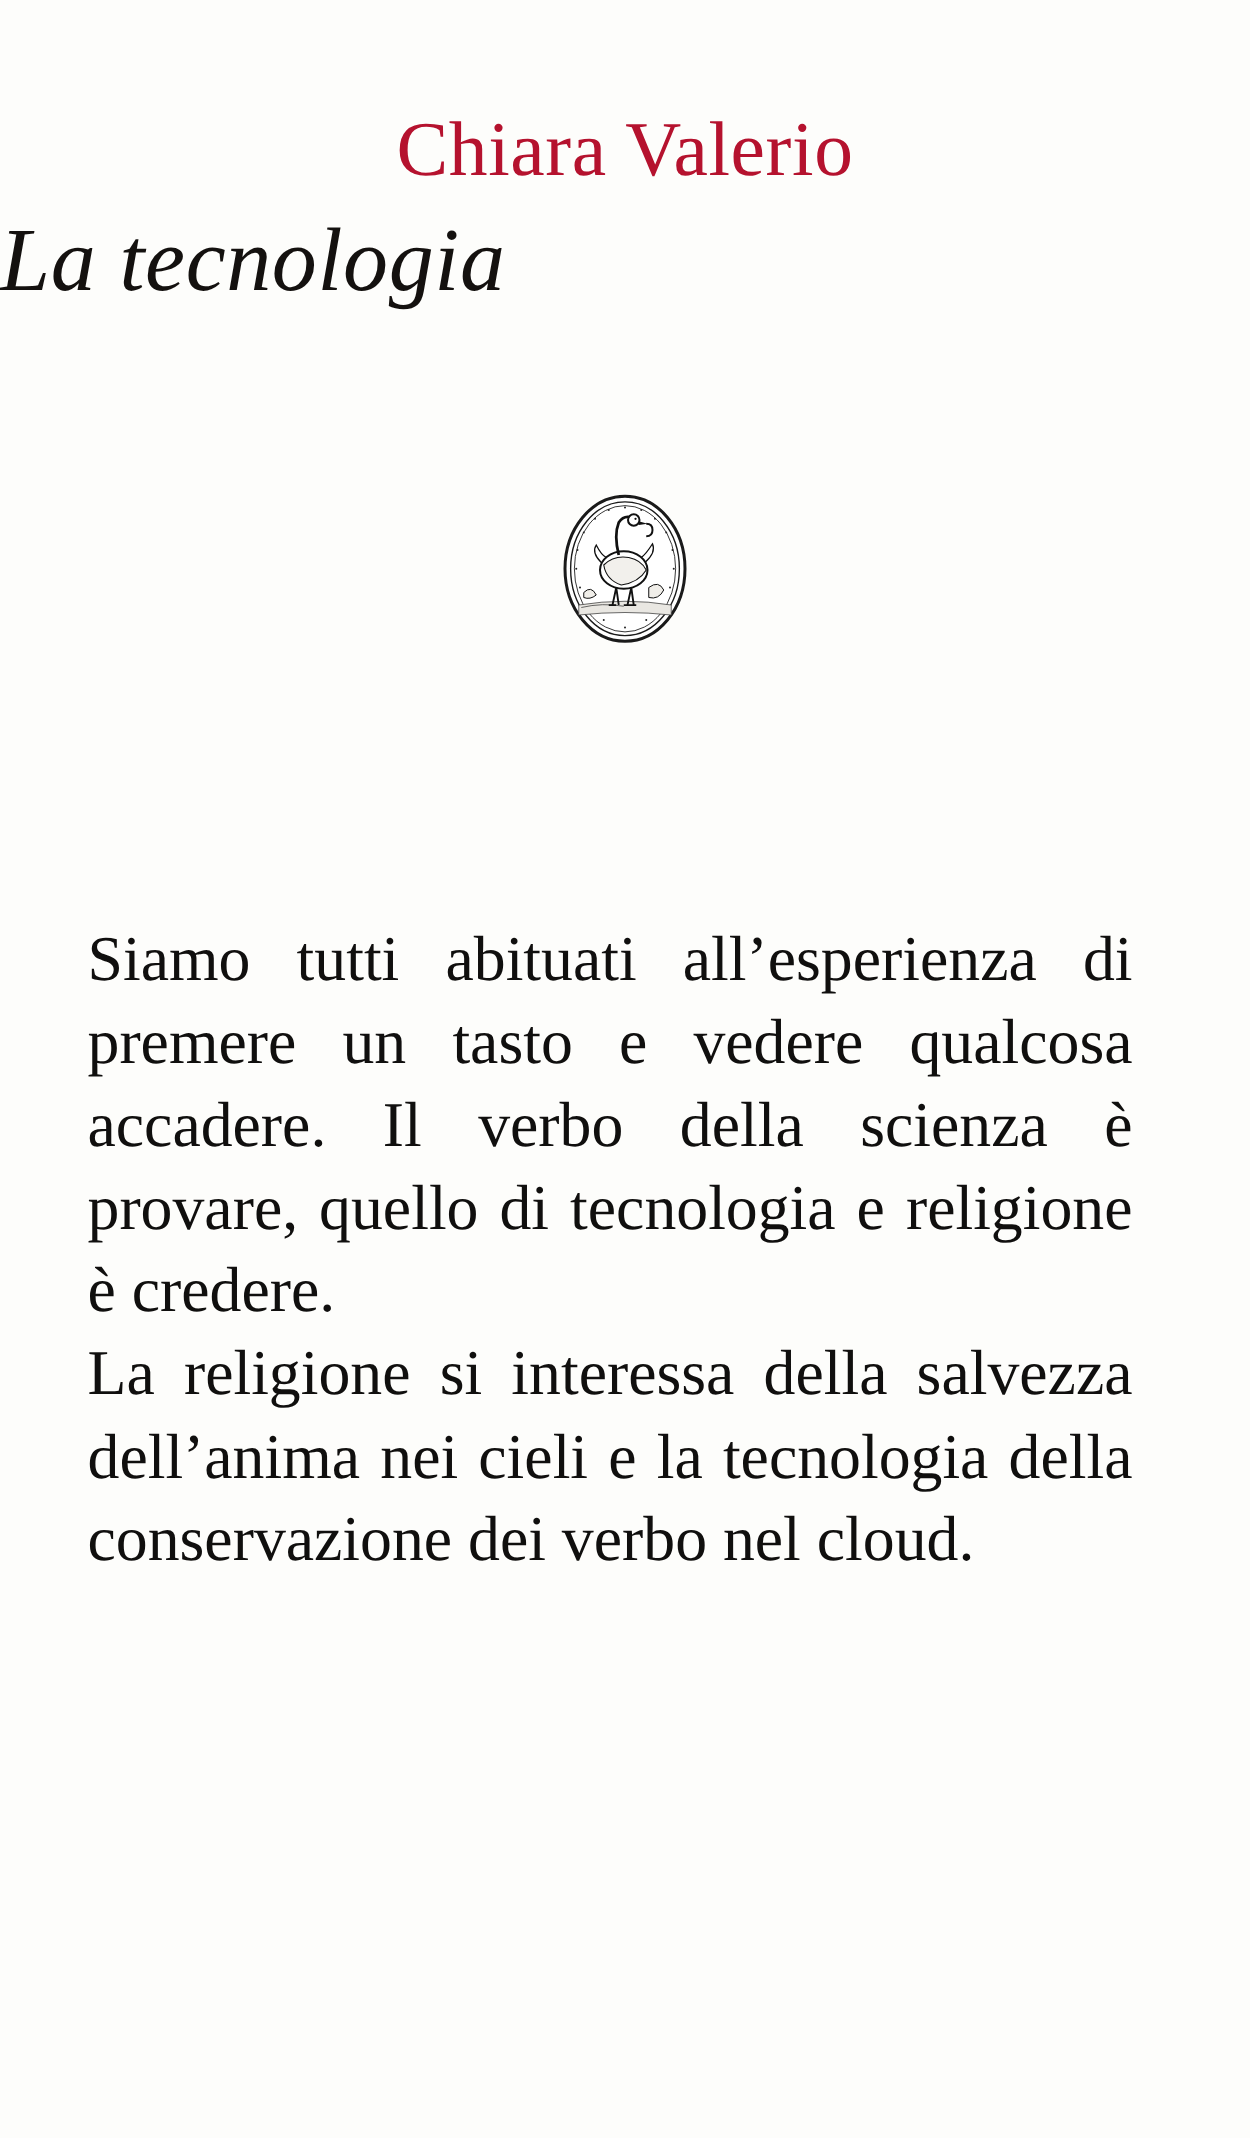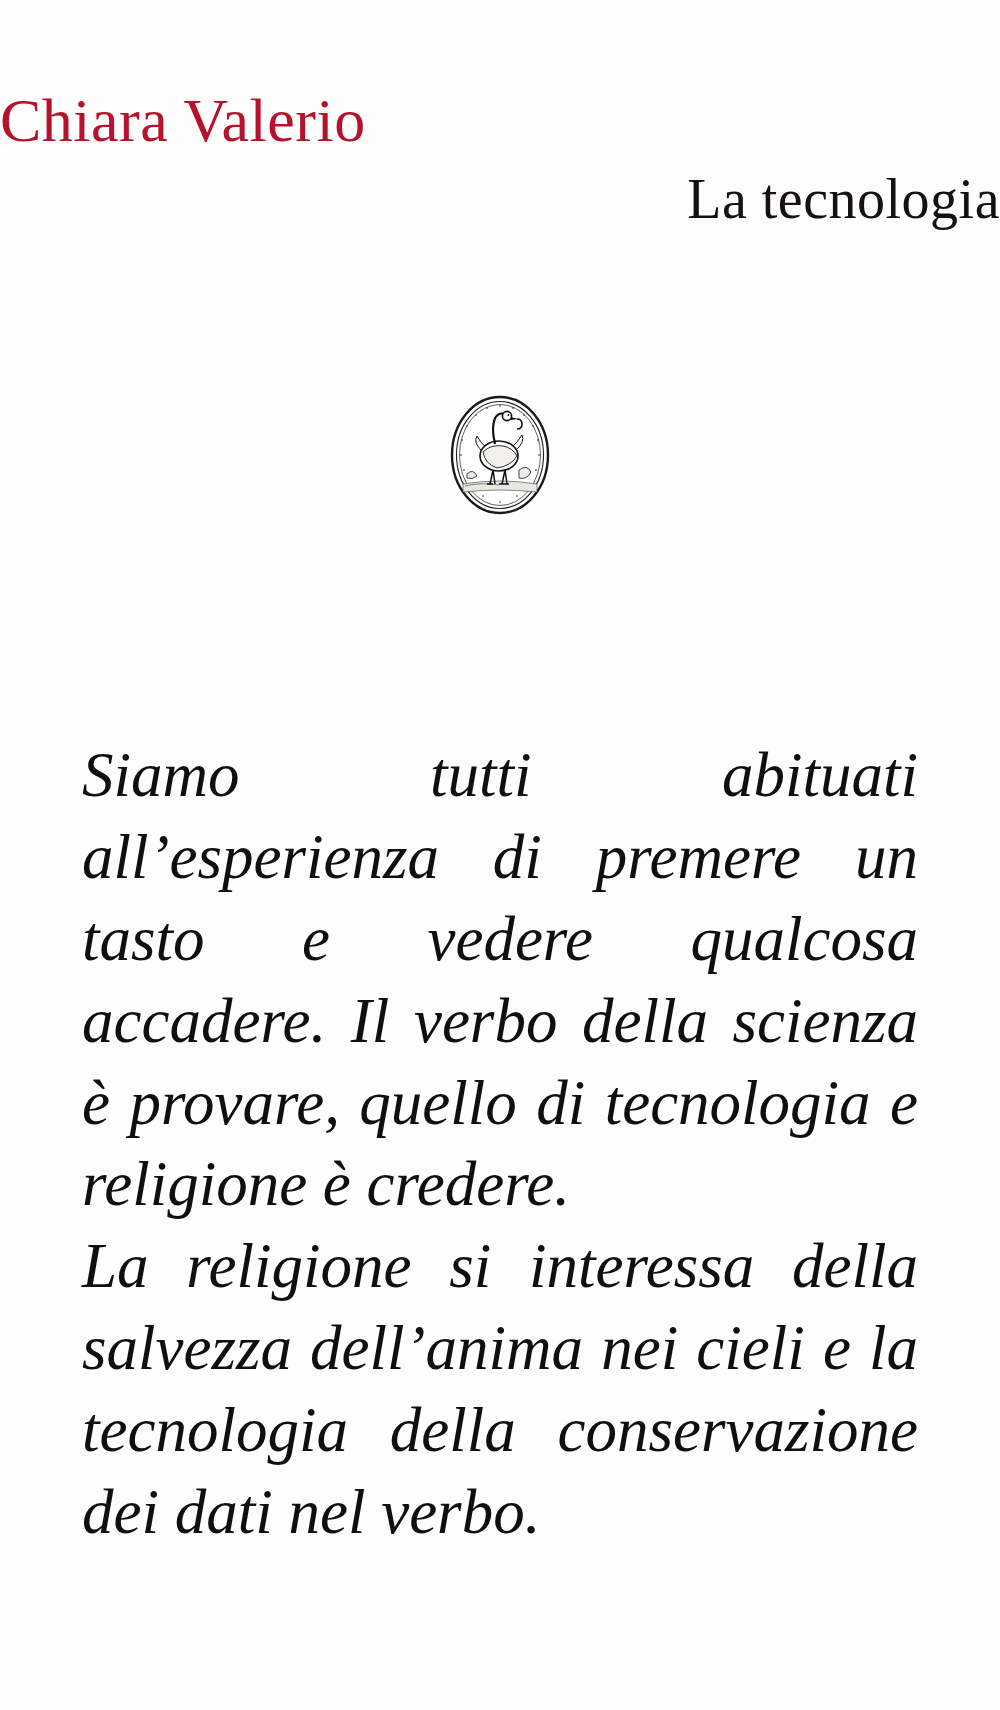--- a/index.html
+++ b/index.html
@@ -23,71 +23,71 @@
     height: 1710px;
     background: #fdfdfb;
     box-sizing: border-box;
   }
 
   .author {
     position: absolute;
     top: 86px;
     left: 0;
     width: 1000px;
-    text-align: left;
+    text-align: center;
     font-family: "Liberation Serif", serif;
     font-size: 62px;
     letter-spacing: 0.5px;
     color: #b5122e;
     line-height: 1.1;
     font-weight: 400;
   }
 
   .title {
     position: absolute;
     top: 166px;
     left: 0;
     width: 1000px;
-    text-align: right;
+    text-align: left;
     font-family: "Liberation Serif", serif;
-    font-size: 56px;
+    font-size: 72px;
     line-height: 1.18;
     color: #14110f;
     font-weight: 400;
     letter-spacing: 0.5px;
+    font-style: italic;
   }
   .title .line { display: block; }
 
   
   .emblem-wrap {
     position: absolute;
     top: 392px;
     left: 0;
     width: 1000px;
     text-align: center;
   }
   .emblem {
     display: inline-block;
     width: 126px;
     height: 126px;
   }
 
   .blurb {
     position: absolute;
     top: 735px;
-    left: 82px;
+    left: 70px;
     width: 836px;
     font-family: "Liberation Serif", serif;
-    font-size: 63px;
+    font-size: 51px;
     line-height: 1.3;
     color: #100f0e;
     text-align: justify;
     text-justify: inter-word;
     hyphens: manual;
-    font-style: italic;
   }
   .blurb p {
     margin: 0;
   }
   .blurb p.last-para {
     text-align: justify;
   }
 </style>
 </head>
 <body>
@@ -150,16 +150,16 @@
         <path d="M50 92 L56 92 M62 92 L72 92" fill="none" stroke="#111" stroke-width="1.4"></path>
 
         <path d="M82 78 Q90 72 94 80 Q90 88 82 86 Z" fill="#f0eee9" stroke="#111" stroke-width="0.8"></path>
         <path d="M30 82 Q36 76 40 84 Q35 88 30 86 Z" fill="#f0eee9" stroke="#111" stroke-width="0.8"></path>
       </svg>
     </span>
   </div>
 
   <div class="blurb">
     <p>Siamo tutti abituati all’esperienza di premere un tasto e vedere qualcosa accadere. Il verbo della scienza è provare, quello di tecnologia e religione è credere.</p>
-    <p class="last-para">La religione si interessa della salvezza dell’anima nei cieli e la tecnologia della conservazione dei dati nel verbo.</p>
+    <p class="last-para">La religione si interessa della salvezza dell’anima nei cieli e la tecnologia della conservazione dei verbo nel cloud.</p>
   </div>
 
 </div>
 
 </body></html>

